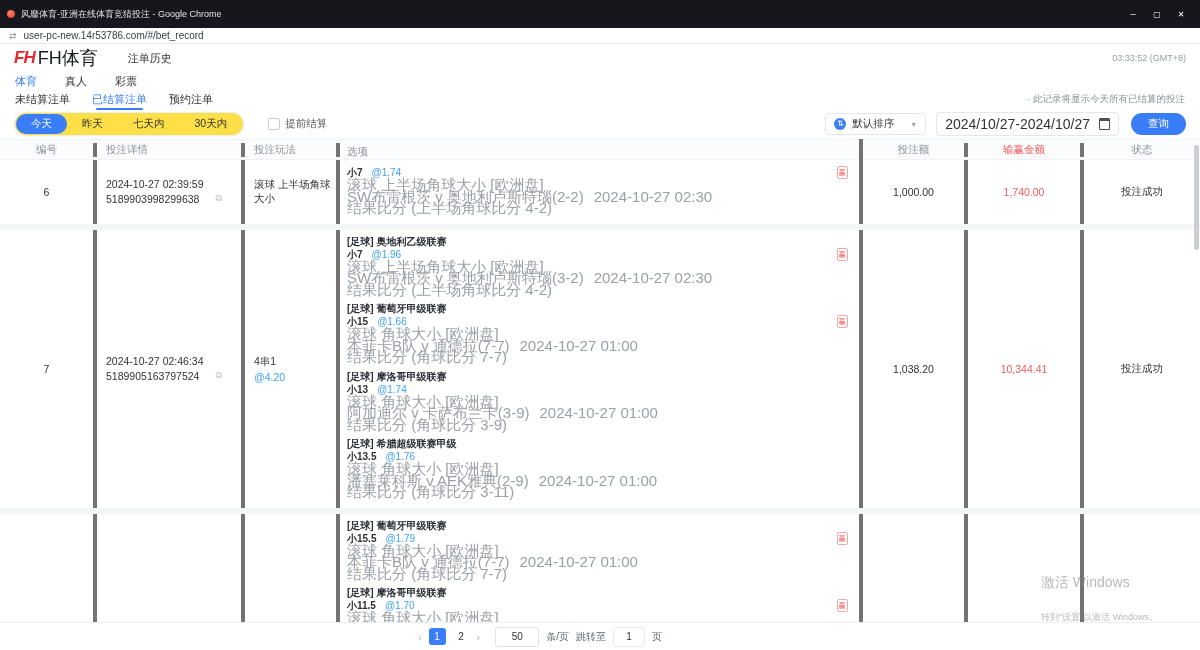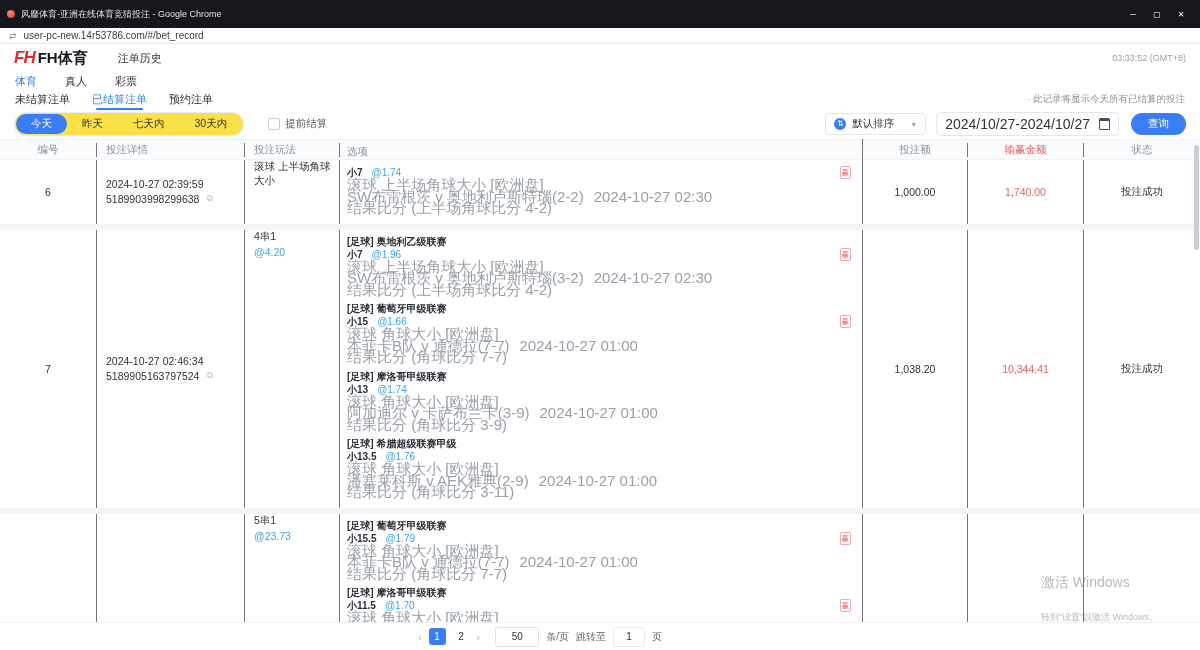--- a/index.html
+++ b/index.html
@@ -9,21 +9,21 @@
   .titlebar{height:28px;background:#15171c;display:flex;align-items:center;padding:0 7px;color:#dfe1e5;font-size:9px}
   .tb-icon{width:8px;height:8px;border-radius:50%;background:radial-gradient(circle at 35% 35%,#ff8a65,#d93025);margin-right:6px;flex:0 0 auto}
   .tb-title{flex:1;white-space:nowrap;overflow:hidden}
   .tb-controls{display:flex;gap:0}
   .tb-controls span{width:24px;text-align:center;font-size:8px;color:#fff;cursor:default}
   .urlbar{height:15px;background:#fff;border-bottom:1px solid #e4e7eb;display:flex;align-items:center;padding:0 9px;font-size:10px;color:#3c4043}
   .url-icon{color:#8a9096;margin-right:7px;font-size:9px}
   
   .app-header{height:28px;display:flex;align-items:center;padding:0 14px;background:#fff}
   .logo-mark{color:#e8262d;font-style:italic;font-weight:bold;font-size:17px;letter-spacing:-1px;margin-right:3px}
-  .logo-text{font-size:15px;font-weight:bold;color:#15181d}
+  .logo-text{font-size:18px;font-weight:normal;color:#15181d}
   .page-title{margin-left:30px;font-size:11px;color:#333}
   .clock{margin-left:auto;font-size:9px;color:#9aa0a6}
   
   .tabs1{display:flex;gap:28px;padding:2px 15px 0;font-size:11px;color:#333;height:15px;align-items:center}
   .tabs1 .t1{cursor:pointer}
   .tabs1 .t1.active{color:#3a7df8}
   .tabs2{display:flex;gap:22px;padding:0 15px;font-size:11px;color:#333;align-items:center;height:20px}
   .tabs2 .t2{cursor:pointer;position:relative;padding:3px 0}
   .tabs2 .t2.active{color:#3a7df8}
   .tabs2 .t2.active::after{content:"";position:absolute;left:4px;right:4px;bottom:0;height:2px;background:#3a7df8;border-radius:1px}
@@ -37,30 +37,30 @@
   .cb-box{width:10px;height:10px;border:1px solid #c6cbd4;border-radius:2px;margin-right:5px;background:#fff}
   .sort-select{margin-left:auto;display:flex;align-items:center;border:1px solid #e4e7ed;border-radius:4px;padding:3px 8px;font-size:10.5px;color:#333;background:#fff;cursor:pointer}
   .sort-icon{width:12px;height:12px;border-radius:50%;background:#3a7df8;color:#fff;font-size:8px;line-height:12px;text-align:center;margin-right:6px}
   .caret{color:#9aa0a6;font-size:7px;margin-left:16px}
   .date-input{margin-left:10px;display:flex;align-items:center;border:1px solid #e4e7ed;border-radius:4px;padding:3px 8px;font-size:14px;color:#333;background:#fff;cursor:text}
   .cal-icon{margin-left:9px;width:9px;height:8px;border:1px solid #4a4f55;border-top-width:3px;border-radius:1.5px}
   .query-btn{margin-left:12px;background:#3a7df8;color:#fff;font-size:10.5px;border:none;border-radius:12px;padding:4px 17px;cursor:pointer}
   
   .t-head{display:flex;background:#fbfcfd;border-top:1px solid #f0f2f5;border-bottom:1px solid #f0f2f5;font-size:10.5px;color:#8a9099;height:19px;align-items:center}
   .t-row{display:flex;border-bottom:6px solid #f4f5f7;font-size:10.5px;color:#333;background:#fff}
-  .cell{border-right:1px solid #737373;box-sizing:border-box}
+  .cell{border-right:4px solid #737373;box-sizing:border-box}
   .c-no{width:97px;display:flex;align-items:center;justify-content:center}
   .c-detail{width:148px;display:flex;flex-direction:column;justify-content:center;padding-left:9px;gap:3px}
-  .c-play{width:95px;display:flex;flex-direction:column;padding-left:9px;gap:2px}
+  .c-play{width:95px;display:flex;flex-direction:column;justify-content:center;padding-left:9px;gap:2px}
   .c-opt{flex:1;padding:6px 0 2px 7px;position:relative}
   .c-stake{width:105px;display:flex;align-items:center;justify-content:center}
   .c-win{width:116px;display:flex;align-items:center;justify-content:center;color:#f25c5c}
   .c-status{width:116px;display:flex;align-items:center;justify-content:center;border-right:none}
   .t-head .c-detail,.t-head .c-play{justify-content:center;flex-direction:row;justify-content:flex-start}
-  .bet-id{display:flex;gap:7px;color:#333}
+  .bet-id{display:flex;gap:16px;color:#333}
   .copy-icon{color:#b8bdc6;font-size:9px;cursor:pointer}
   .play-odds,.pick-odds{color:#3da2f7}
   .leg{margin-bottom:8px}
   .lg-line{line-height:11.5px;font-size:15px;color:#9aa0a8}
   .lg-league{line-height:12px;font-size:10px;color:#2b2f36;font-weight:bold}
   .pick-line{position:relative;line-height:12px}
   .pick{color:#2b2f36;font-weight:bold;font-size:10px}
   .pick-odds{margin-left:9px;font-size:10px}
   .lg-mtime{margin-left:10px}
   .badge{position:absolute;right:11px;top:0;border-radius:2px;font-size:7.5px;line-height:9px;padding:1px 1px}

